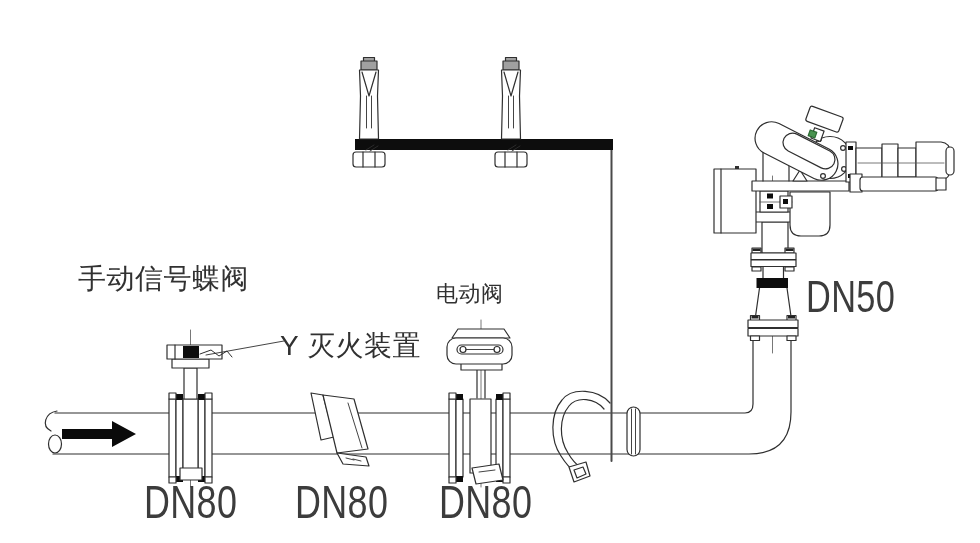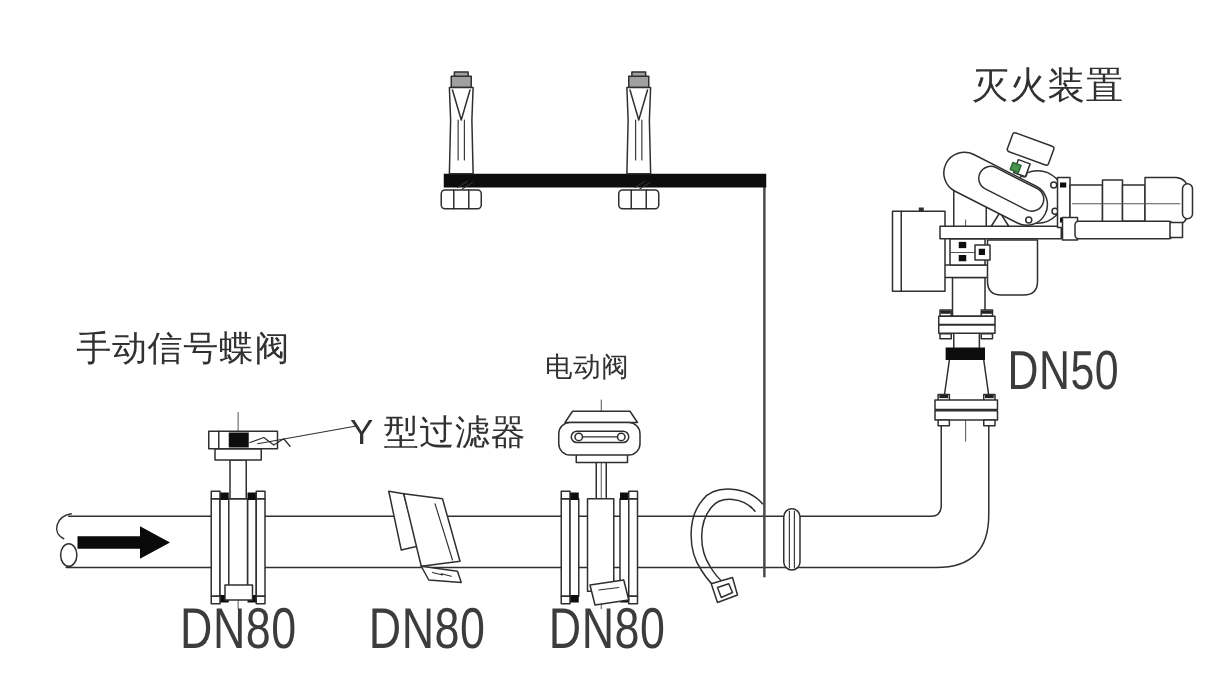--- a/index.html
+++ b/index.html
@@ -229,27 +229,26 @@
       <path d="M 916,142 H 941 Q 950,143 950,152 V 170 Q 950,179 941,180 H 916 Z" fill="#fff"></path>
       <rect x="946" y="147" width="8" height="28" rx="4" fill="#fff"></rect>
       <path d="M 858,163 H 944" stroke-width="0.8" stroke="#555"></path>
 
       <rect x="850" y="174" width="12" height="18" fill="#fff"></rect>
       <rect x="860" y="177" width="78" height="14" rx="3" fill="#fff"></rect>
       <rect x="936" y="178" width="10" height="12" fill="#fff"></rect>
     </g>
   </svg>
 
-  <div class="lbl cn" style="left:61px;top:264px;">手动信号蝶阀</div>
-
-  <div class="lbl cn" style="left:280px;top:331px;">Y 型过滤器</div>
+  <div class="lbl cn" style="left:78px;top:264px;">手动信号蝶阀</div>
+
+  <div class="lbl cn" style="left:280px;top:331px;">Y 灭火装置</div>
 
   <div class="lbl cn" style="left:436px;top:282px;font-size:22px;">电动阀</div>
 
-  <div class="lbl cn" style="left:777px;top:52px;font-size:30px;">灭火装置</div>
 
   <div class="lbl cad" style="left:806px;top:273px;font-size:44px;transform:scaleX(0.78);">DN50</div>
 
   <div class="lbl cad" style="left:144px;top:477px;font-size:46px;transform:scaleX(0.78);">DN80</div>
 
   <div class="lbl cad" style="left:295px;top:477px;font-size:46px;transform:scaleX(0.78);">DN80</div>
 
   <div class="lbl cad" style="left:439px;top:477px;font-size:46px;transform:scaleX(0.78);">DN80</div>
 </div>
 

